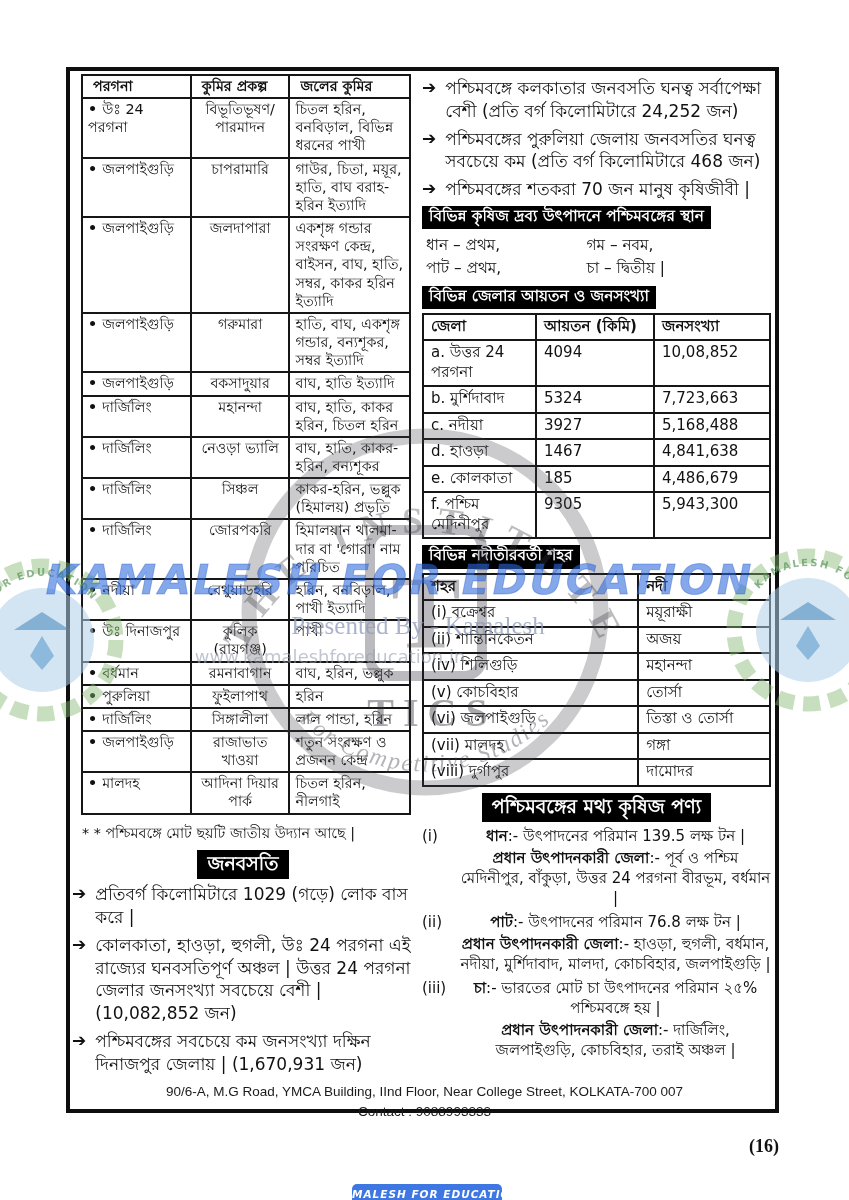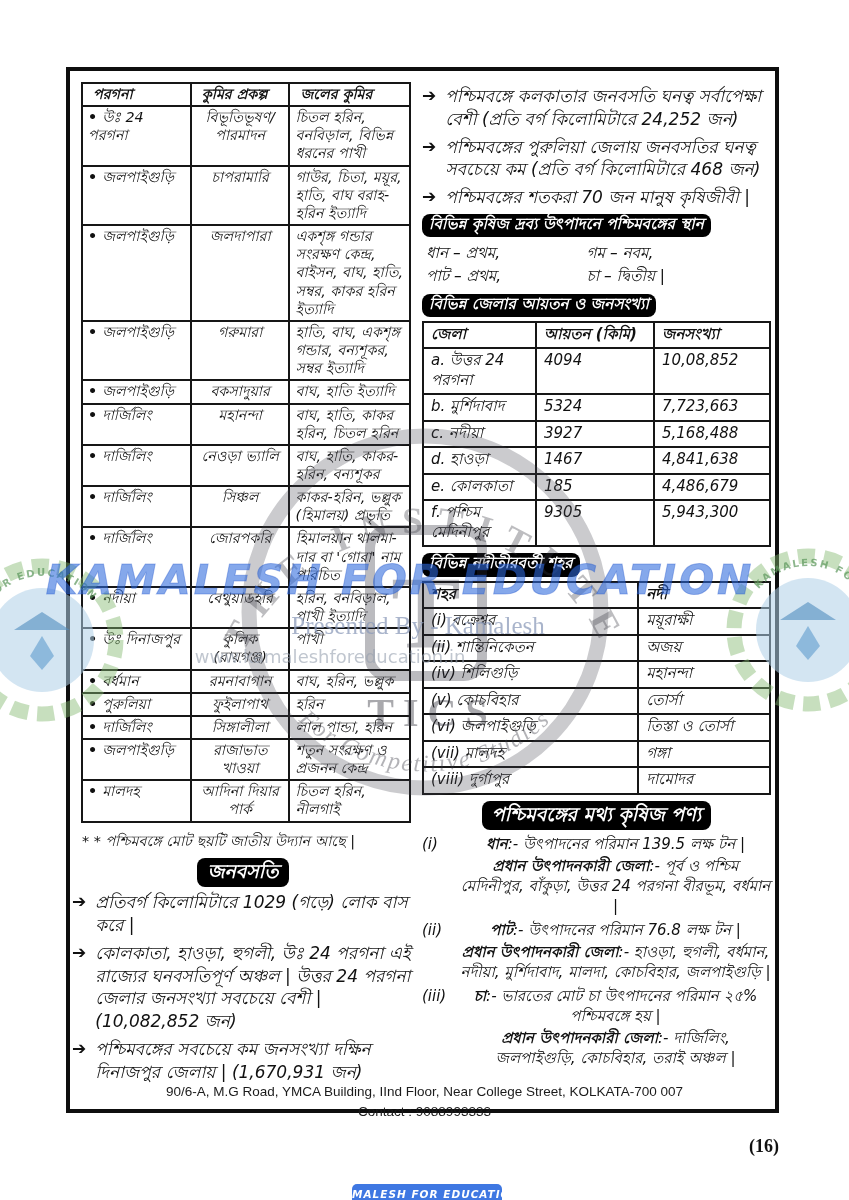--- a/index.html
+++ b/index.html
@@ -1,34 +1,34 @@
 <!DOCTYPE html>
 <html><head>
 <meta charset="utf-8">
 <style>
   html,body{margin:0;padding:0;background:#ffffff;}
   .page{position:relative;width:849px;height:1200px;background:#fff;overflow:hidden;
         font-family:"DejaVu Sans",sans-serif;color:#111;}
   .frame{position:absolute;left:66px;top:67px;width:713px;height:1046px;
          border:4px solid #0e0e0e;box-sizing:border-box;background:transparent;}
-  .cols{position:absolute;left:72px;top:81px;width:701px;height:1034px;display:flex;gap:8px;font-style:italic;}
+  .cols{position:absolute;left:72px;top:73px;width:701px;height:1034px;display:flex;gap:8px;}
   .colL{width:342px;flex:none;}
   .colR{flex:1;min-width:0;padding-right:2px;}
 
   
   table.sanc{border-collapse:collapse;width:330px;margin:1px 0 0 9px;}
   table.sanc th,table.sanc td{border:2px solid #161616;padding:1px 5px 2px;vertical-align:top;
       font-size:14.3px;line-height:1.27;}
   table.sanc th{font-weight:700;text-align:left;padding-left:10px;}
   .c-dist{width:104px;} .c-name{width:90px;text-align:center;} .c-anim{width:128px;}
   td.c-dist::before{content:"• ";font-weight:700;}
   .footnote{margin:7px 0 3px 10px;font-size:14.3px;}
   .head-center{text-align:center;margin:4px 0 3px;}
   .bh{display:inline-block;background:#000;color:#fff;font-weight:700;
-      padding:1px 7px 3px;font-size:15.3px;line-height:1.25;border-radius:8px;}
+      padding:1px 7px 3px;font-size:15.3px;line-height:1.25;}
   .bh-lg{font-size:19px;padding:2px 10px 4px;}
 
   
   .brow{display:flex;gap:9px;margin:4px 0 5px;align-items:flex-start;}
   .arrow{flex:none;font-weight:700;font-size:17px;line-height:1.2;}
   .btext{font-size:17px;line-height:1.34;}
 
   
   .ranks{display:grid;grid-template-columns:1fr 1fr;margin:5px 0 6px 4px;
          font-size:15.3px;line-height:1.5;width:92%;}

